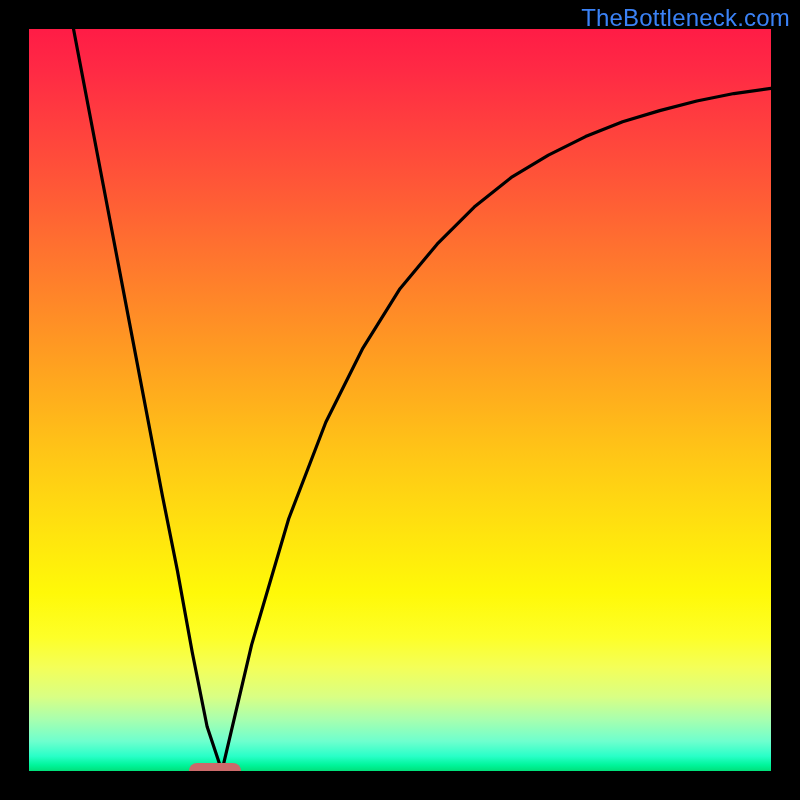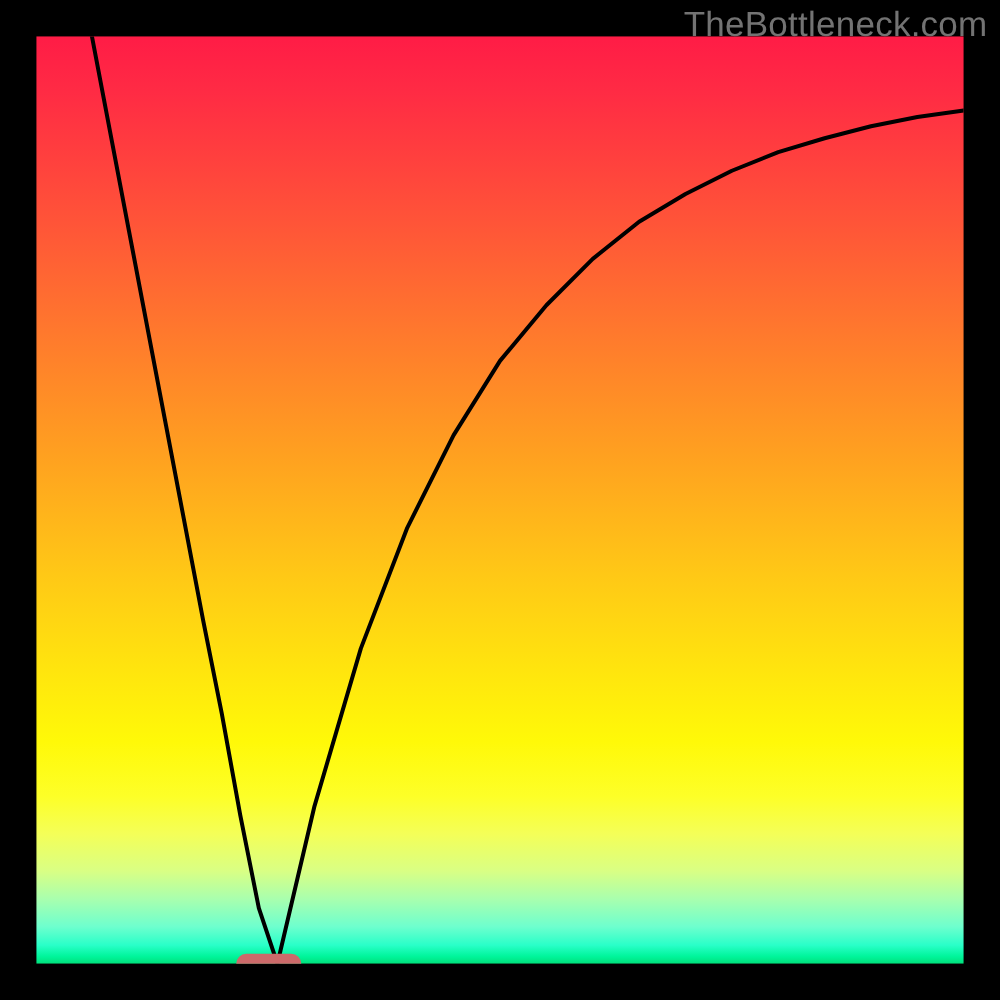--- a/index.html
+++ b/index.html
@@ -44,22 +44,22 @@
         #6effce 96%,
         #29ffc8 98%,
         #00f59b 99.2%,
         #00e07a 100%
       );
   }
   .watermark {
     position: absolute;
     top: 4px;
     right: 10px;
-    color: #737373;
-    font-size: 28px;
+    color: #3b82f6;
+    font-size: 24px;
     letter-spacing: 0.2px;
   }
   svg.curve {
     position: absolute;
     inset: 0;
     width: 100%;
     height: 100%;
   }
   .marker {
     position: absolute;

